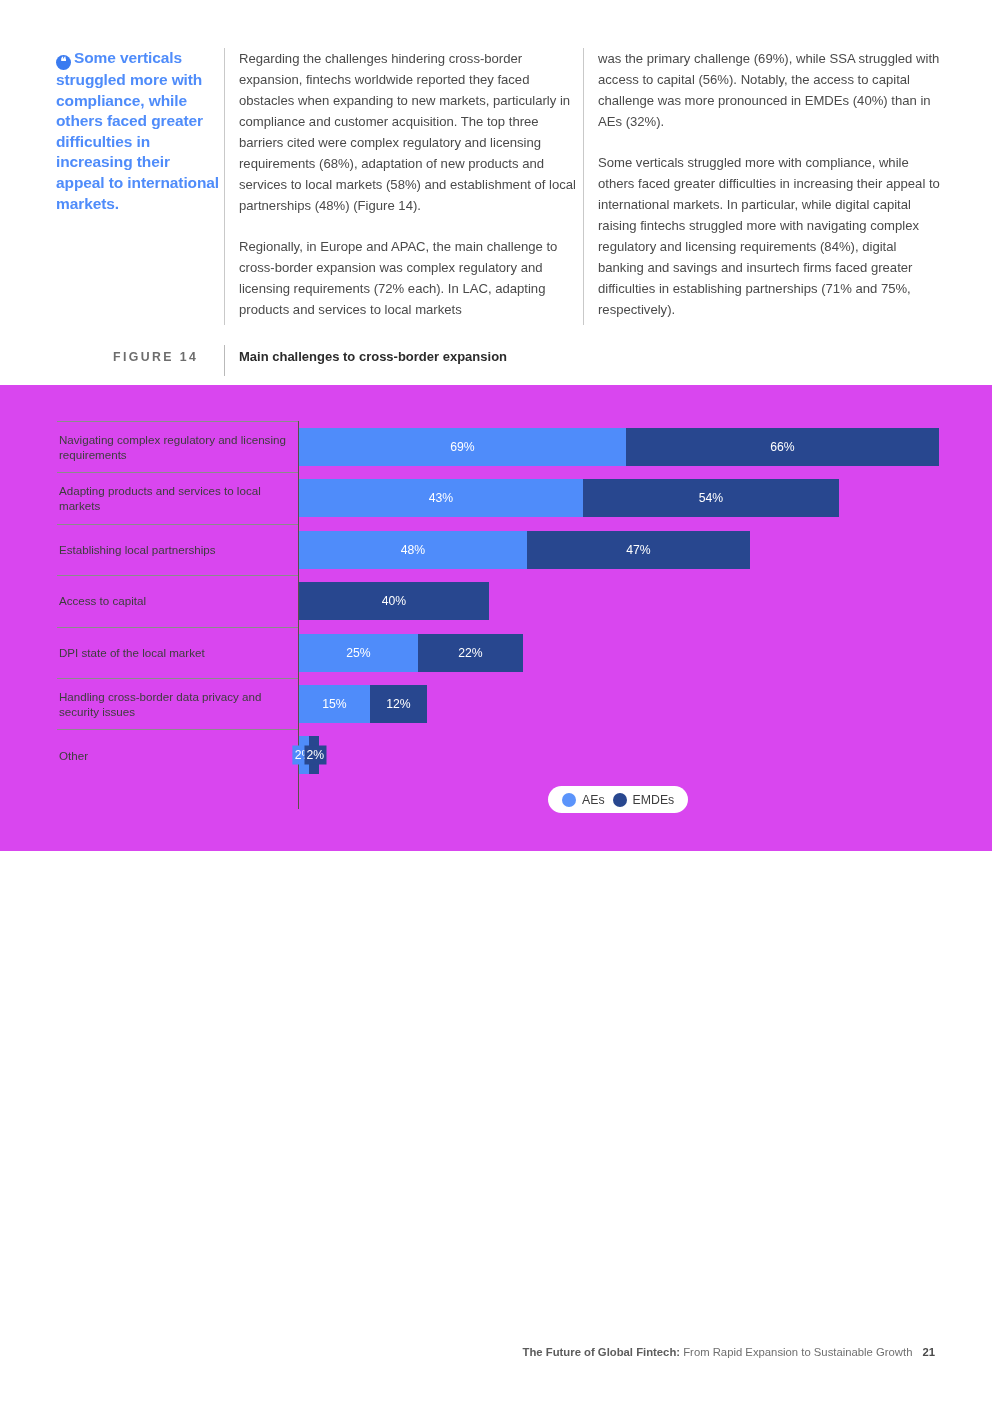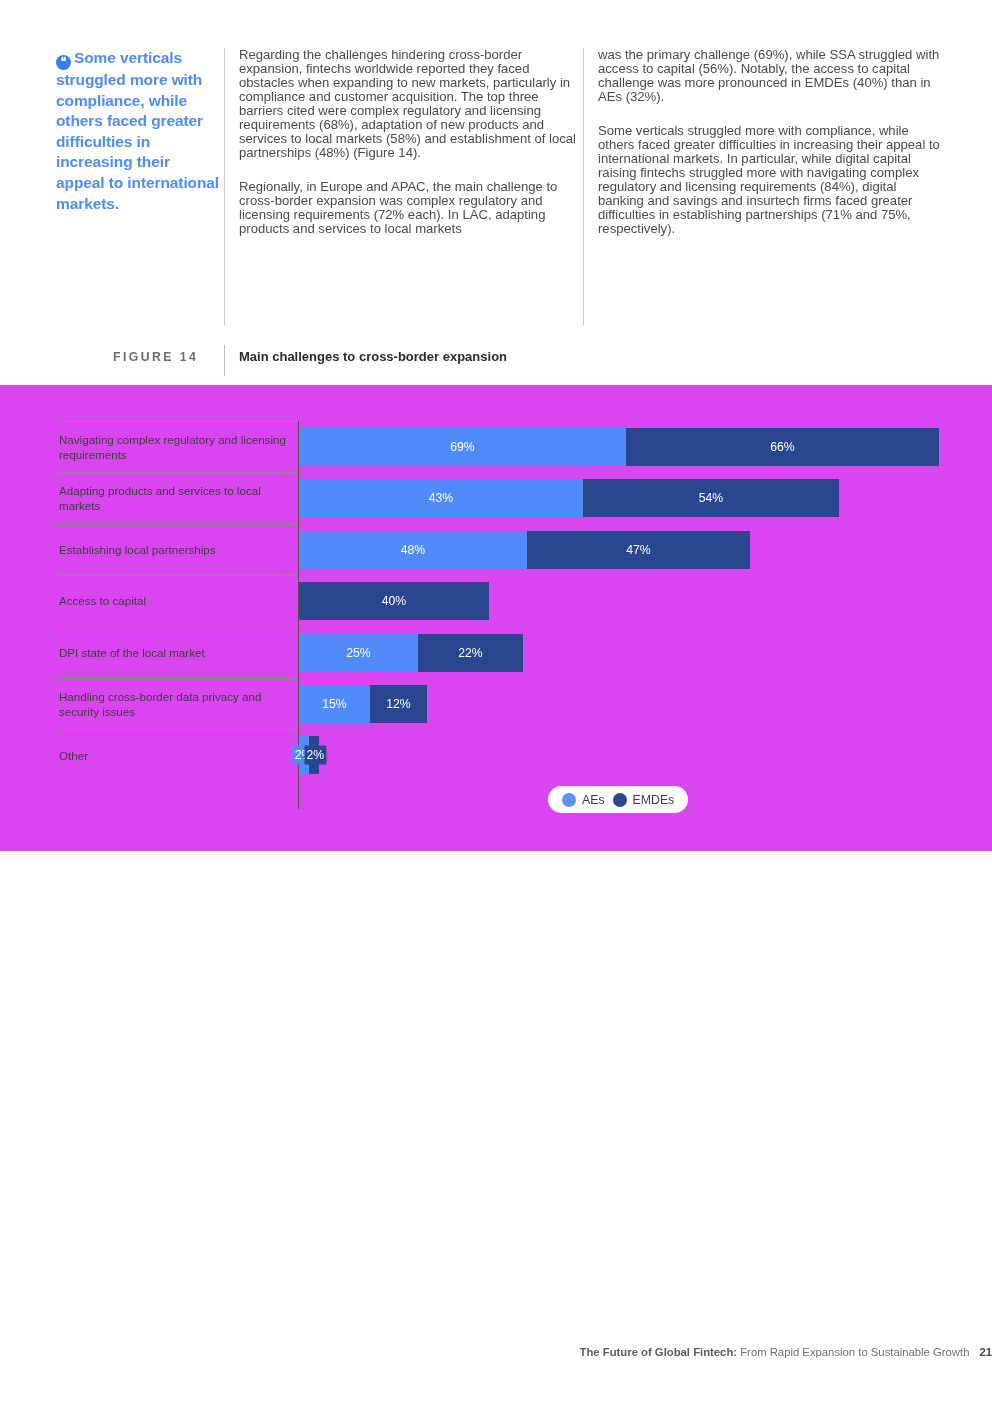--- a/index.html
+++ b/index.html
@@ -56,21 +56,21 @@
     background: #c9c9c9;
   }
   .col-divider.d1 { left: 224px; }
   .col-divider.d2 { left: 583px; }
 
   .bodycol {
     position: absolute;
     top: 48px;
     width: 344px;
     font-size: 13.1px;
-    line-height: 14px;
+    line-height: 21px;
     color: #4a4a4a;
   }
   .bodycol.c1 { left: 239px; }
   .bodycol.c2 { left: 598px; }
   .bodycol p { margin: 0 0 20px 0; }
 
   
   .figure-head {
     position: absolute;
     left: 0; top: 345px;
@@ -226,20 +226,21 @@
   .legend .dot.ae { background: #5b94fb; }
   .legend .dot.emde { background: #28478f; }
 
   
   .footer {
     position: absolute;
     left: 0;
     top: 1346px;
     width: 992px;
     text-align: right;
+    padding-right: 57px;
     font-size: 11.3px;
     color: #6f6f6f;
   }
   .footer .bold { font-weight: bold; color: #5c5c5c; }
   .footer .pageno { font-weight: bold; color: #4a4a4a; margin-left: 10px; }
 </style>
 </head>
 <body>
 
 <div class="top-area">

